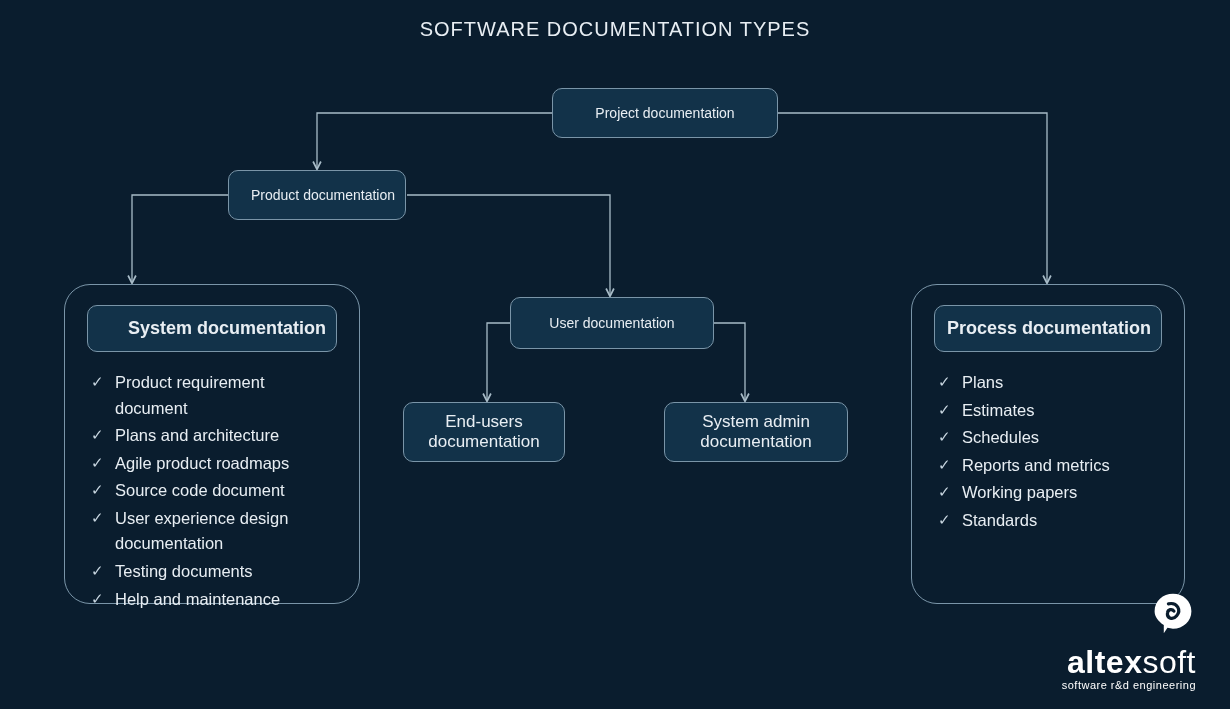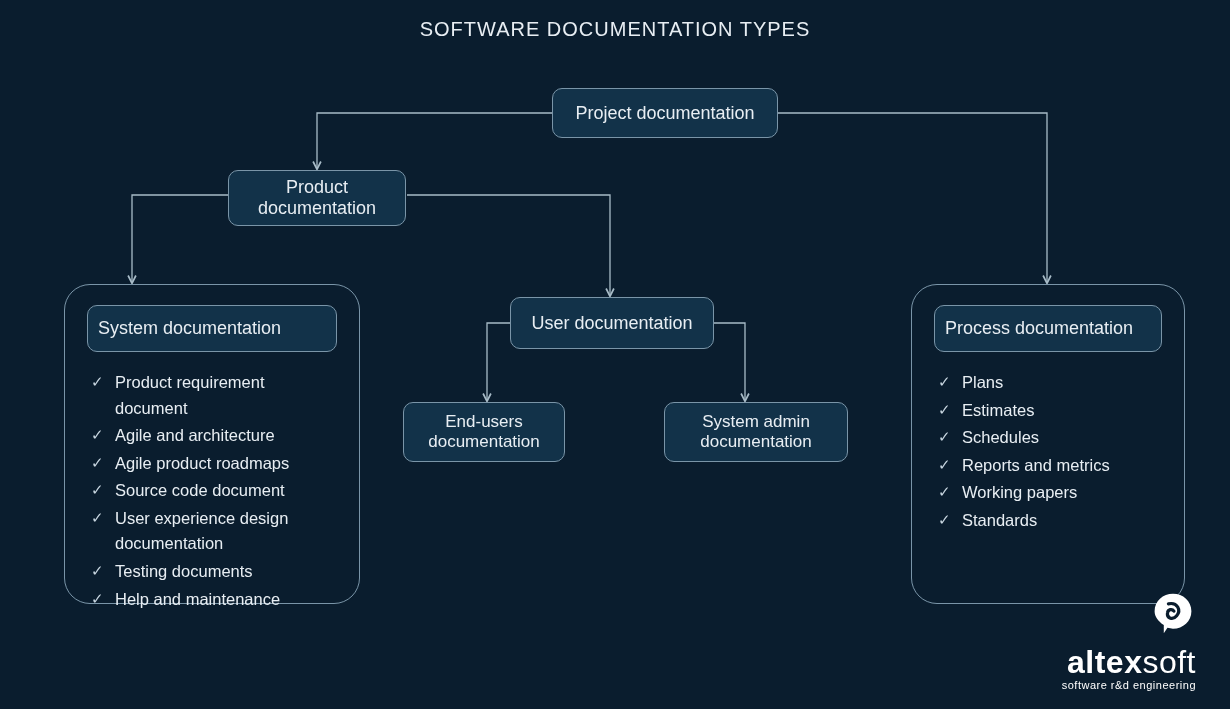--- a/index.html
+++ b/index.html
@@ -24,37 +24,38 @@
   }
   .node {
     position: absolute;
     border: 1.5px solid #7a95a8;
     border-radius: 10px;
     background: #123249;
     display: flex;
     align-items: center;
     justify-content: center;
     text-align: center;
-    font-size: 18px;
+    font-size: 14px;
     padding: 6px 10px;
   }
   .panel {
     position: absolute;
     border: 1.5px solid #7a95a8;
     border-radius: 26px;
     padding: 20px 22px 22px 22px;
   }
   .panel .panel-title {
     border: 1.5px solid #7a95a8;
     border-radius: 10px;
     background: #123249;
     font-size: 18px;
-    text-align: left;
+    text-align: right;
     padding: 12px 10px;
     margin-bottom: 18px;
+    font-weight: bold;
   }
   .panel ul {
     list-style: none;
     font-size: 16.5px;
     line-height: 1.55;
   }
   .panel ul li {
     position: relative;
     padding-left: 28px;
     margin-bottom: 2px;
@@ -127,21 +128,21 @@
 
   <path d="M 714 323 L 745 323 L 745 400" marker-end="url(#arrow)"></path>
 </svg>
 
 <div class="title">SOFTWARE DOCUMENTATION TYPES</div>
 
 <div class="node" style="left:552px; top:88px; width:226px; height:50px;">
   <span>Project documentation</span>
 </div>
 
-<div class="node" style="left:228px; top:170px; width:178px; height:56px;">
+<div class="node" style="left:228px; top:170px; width:178px; height:50px;justify-content:flex-end;">
   <span>Product documentation</span>
 </div>
 
 <div class="node" style="left:510px; top:297px; width:204px; height:52px;">
   <span>User documentation</span>
 </div>
 
 <div class="node" style="left:403px; top:402px; width:162px; height:60px; font-size:17px;">
   <span>End-users documentation</span>
 </div>
@@ -149,21 +150,21 @@
 <div class="node" style="left:664px; top:402px; width:184px; height:60px; font-size:17px;">
   <span>System admin documentation</span>
 </div>
 
 <div class="panel" style="left:64px; top:284px; width:296px; height:320px;">
   <div class="panel-title">
     <span>System documentation</span>
   </div>
   <ul id="system-list">
       <li>Product requirement document</li>
-      <li>Agile and architecture</li>
+      <li>Plans and architecture</li>
       <li>Agile product roadmaps</li>
       <li>Source code document</li>
       <li>User experience design documentation</li>
       <li>Testing documents</li>
       <li>Help and maintenance</li>
     </ul>
 </div>
 
 <div class="panel" style="left:911px; top:284px; width:274px; height:320px;">
   <div class="panel-title">

